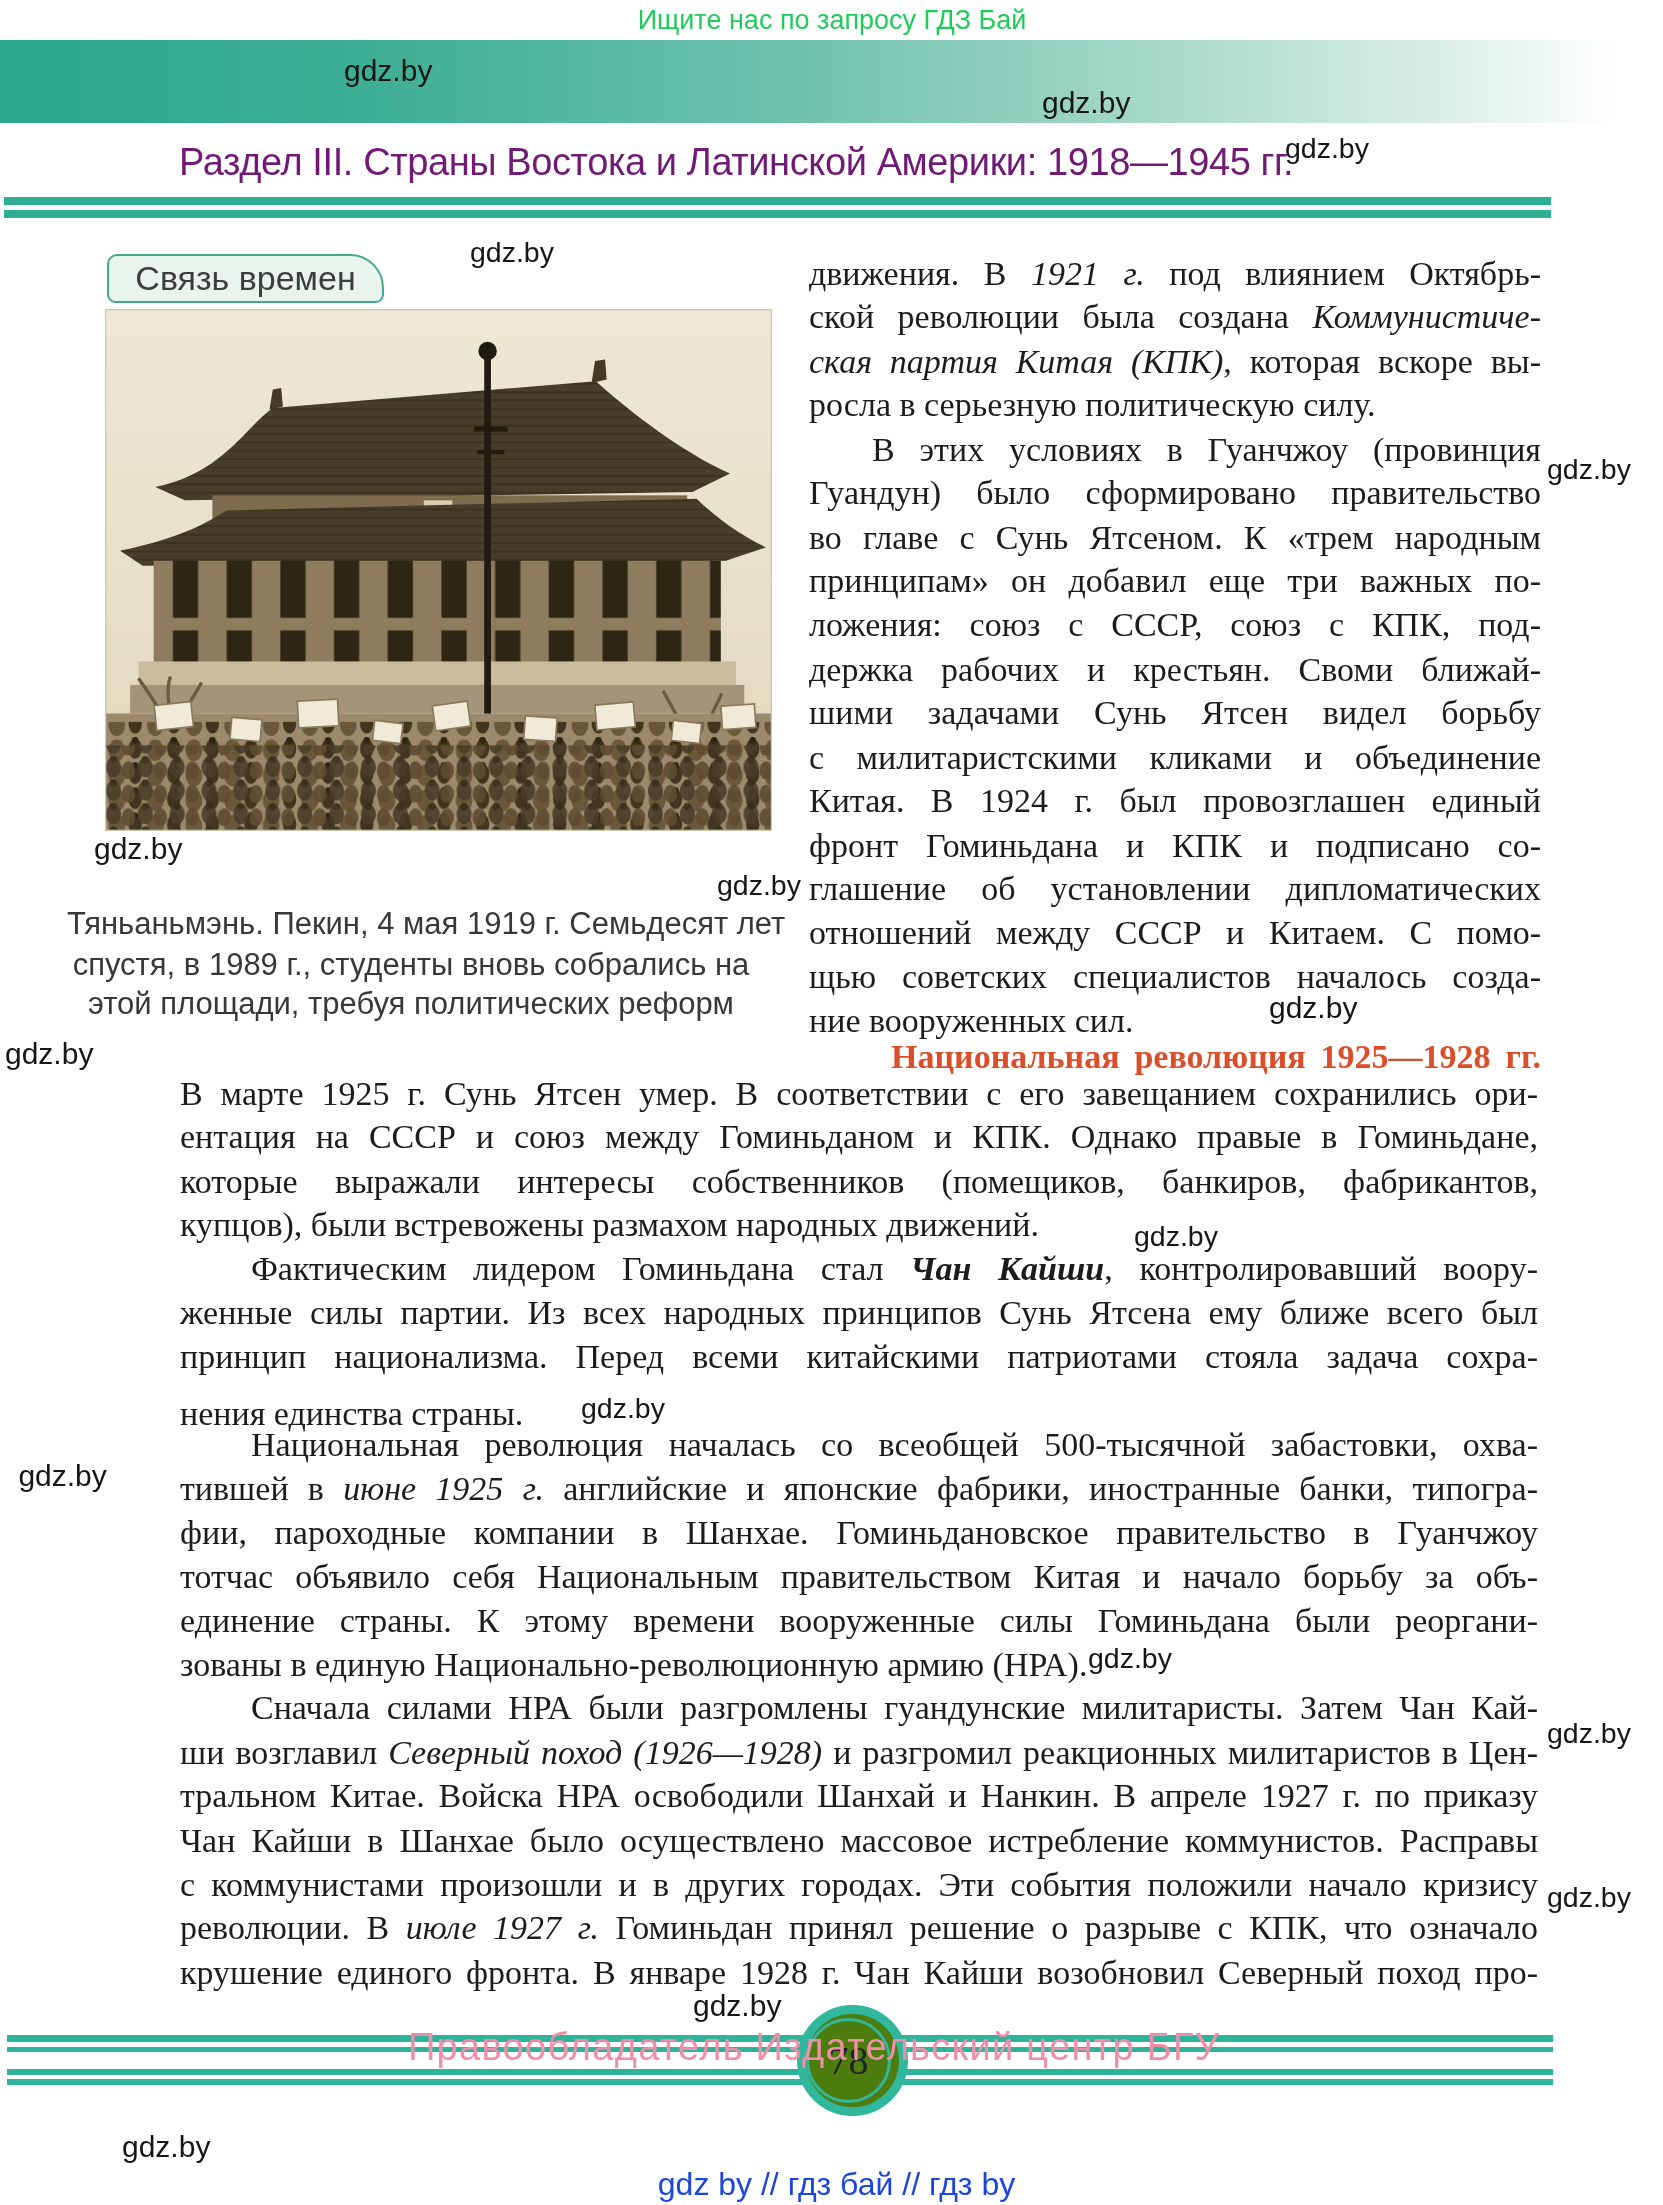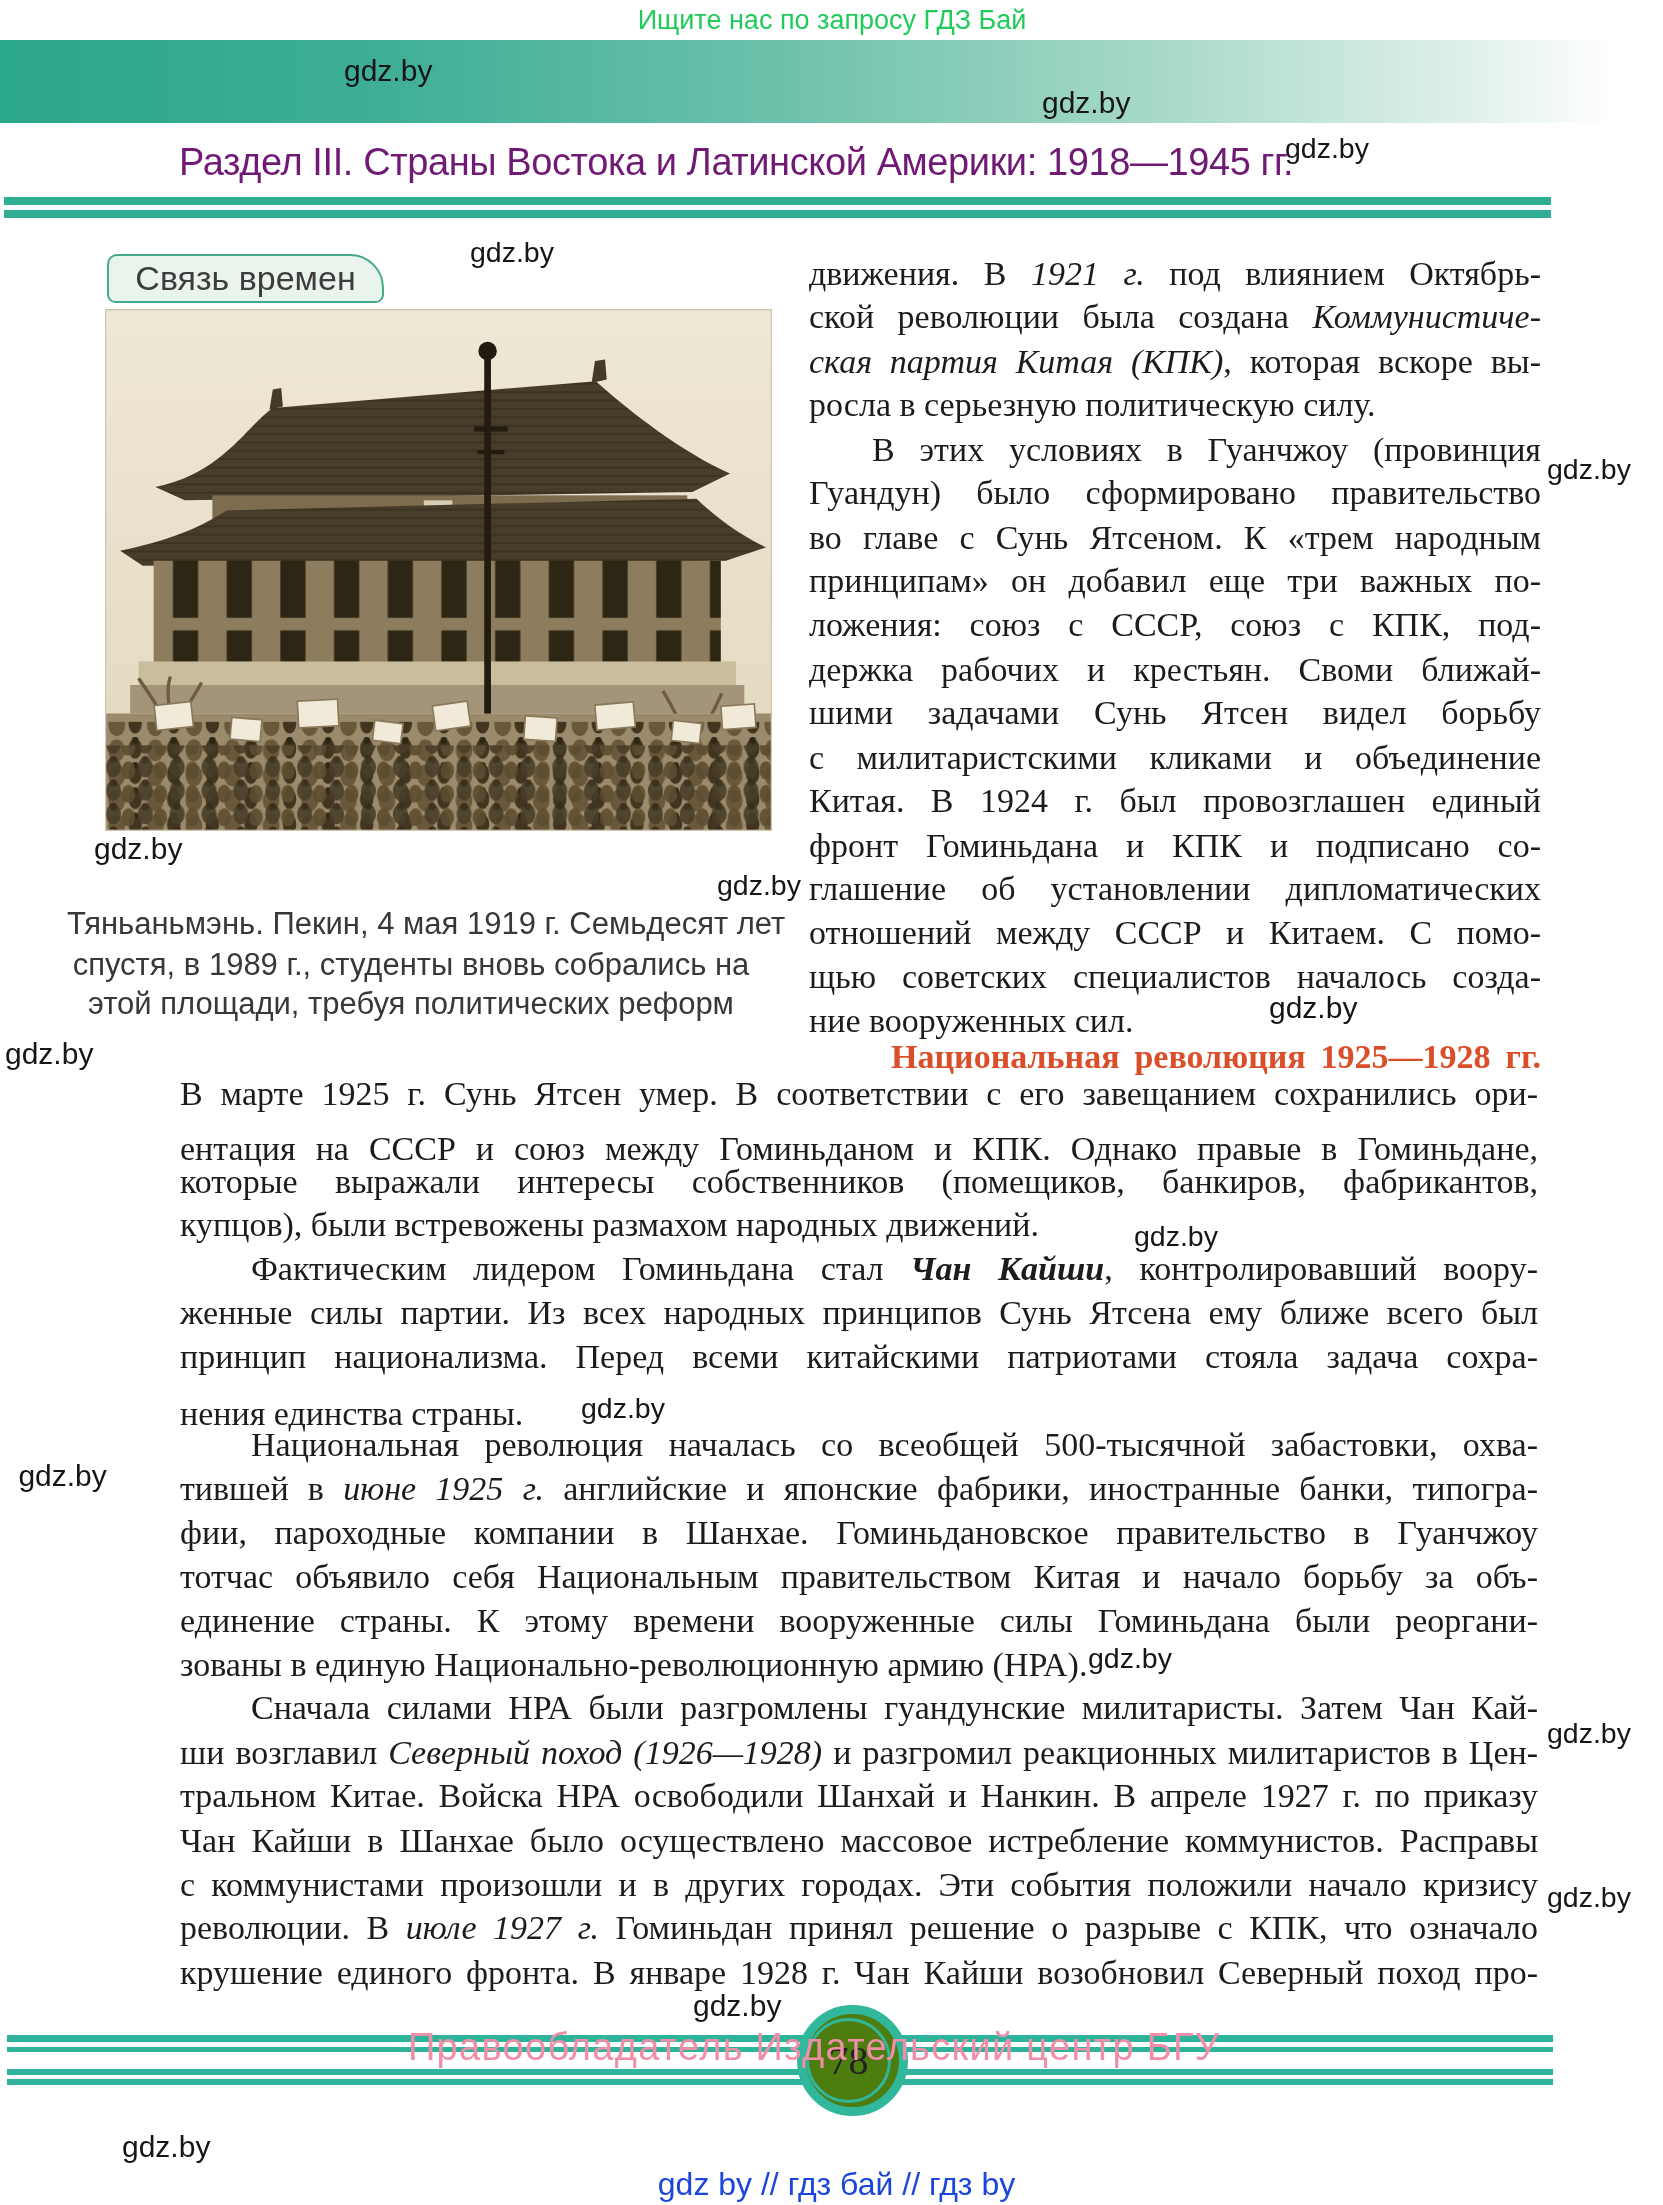--- a/index.html
+++ b/index.html
@@ -178,21 +178,21 @@
     <div class="rcl" style="top:828px;">фронт Гоминьдана и КПК и подписано со-</div>
     <div class="rcl" style="top:871px;">глашение об установлении дипломатических</div>
     <div class="rcl" style="top:915px;">отношений между СССР и Китаем. С помо-</div>
     <div class="rcl" style="top:959px;">щью советских специалистов началось созда-</div>
     <div class="rcl sl" style="top:1003px;">ние вооруженных сил.</div>
     <div class="oh">Национальная революция 1925—1928 гг.</div>
   </div>
 
   <div class="abs fw">
     <div class="fwl" style="top:1076px;">В марте 1925 г. Сунь Ятсен умер. В соответствии с его завещанием сохранились ори-</div>
-    <div class="fwl" style="top:1119px;margin-top:12px;">ентация на СССР и союз между Гоминьданом и КПК. Однако правые в Гоминьдане,</div>
+    <div class="fwl" style="top:1119px;">ентация на СССР и союз между Гоминьданом и КПК. Однако правые в Гоминьдане,</div>
     <div class="fwl" style="top:1164px;">которые выражали интересы собственников (помещиков, банкиров, фабрикантов,</div>
     <div class="fwl sl" style="top:1207px;">купцов), были встревожены размахом народных движений.</div>
     <div class="fwl ind" style="top:1251px;"><span>Фактическим лидером Гоминьдана стал </span><b class="bi">Чан Кайши</b><span>, контролировавший воору-</span></div>
     <div class="fwl" style="top:1295px;">женные силы партии. Из всех народных принципов Сунь Ятсена ему ближе всего был</div>
     <div class="fwl" style="top:1339px;">принцип национализма. Перед всеми китайскими патриотами стояла задача сохра-</div>
     <div class="fwl sl" style="top:1384px;margin-top:12px;">нения единства страны.</div>
     <div class="fwl ind" style="top:1427px;">Национальная революция началась со всеобщей 500-тысячной забастовки, охва-</div>
     <div class="fwl" style="top:1471px;"><span>тившей в </span><i>июне 1925 г.</i><span> английские и японские фабрики, иностранные банки, типогра-</span></div>
     <div class="fwl" style="top:1515px;">фии, пароходные компании в Шанхае. Гоминьдановское правительство в Гуанчжоу</div>
     <div class="fwl" style="top:1559px;">тотчас объявило себя Национальным правительством Китая и начало борьбу за объ-</div>

